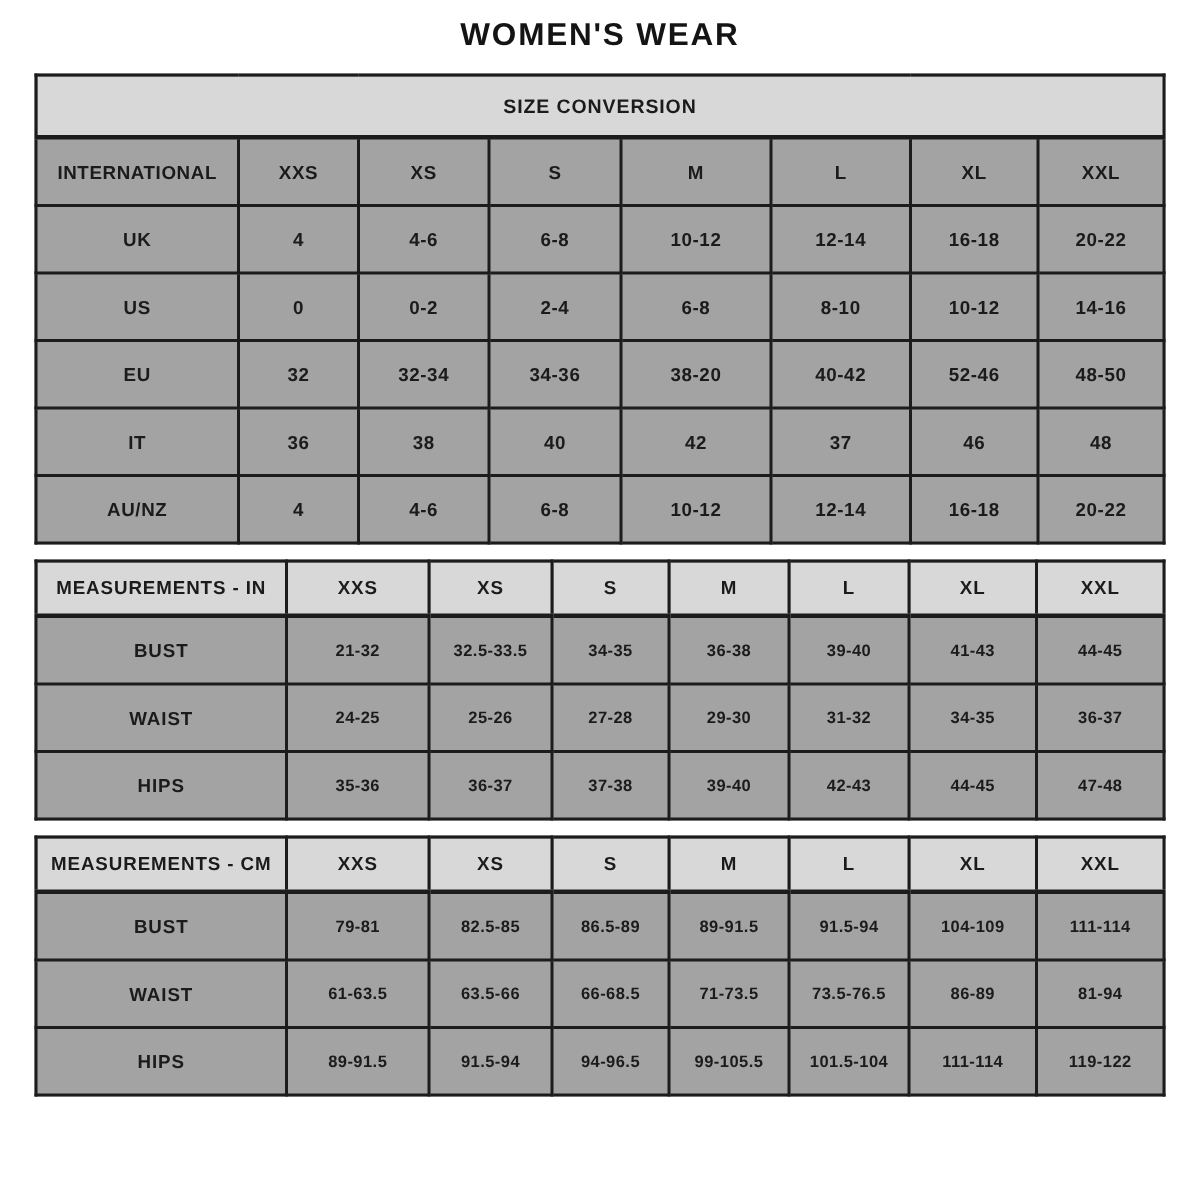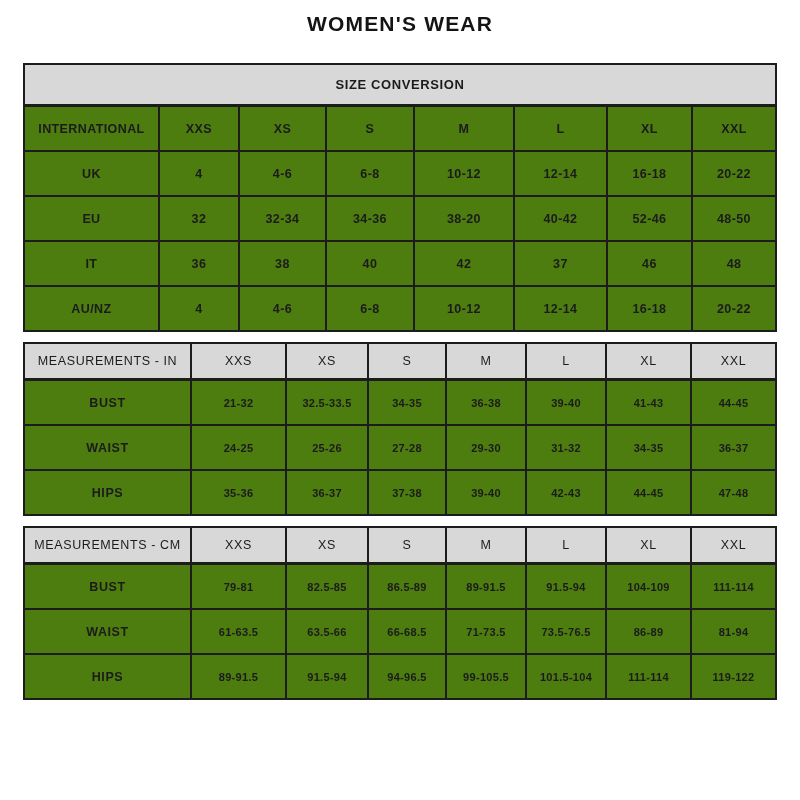--- a/index.html
+++ b/index.html
@@ -1,25 +1,25 @@
 <!DOCTYPE html>
 <html><head>
 <meta charset="utf-8">
 <style>
   html,body{margin:0;padding:0;background:#ffffff;}
   body{width:800px;height:800px;font-family:"Liberation Sans",sans-serif;color:#1b1b1b;overflow:hidden;}
   .page{padding-top:8px;}
-  .title{text-align:center;font-size:21px;font-weight:bold;letter-spacing:1.2px;margin:4px 0 27px 0;color:#141414;}
-  table{border-collapse:collapse;table-layout:fixed;width:752px;margin:0 auto 10px auto;background:#4d7c0f;}
+  .title{text-align:center;font-size:21px;font-weight:bold;letter-spacing:1.2px;margin:4px 0 13px 0;color:#141414;}
+  table{border-collapse:collapse;table-layout:fixed;width:752px;margin:0 auto 10px auto;background:#a3a3a3;}
   td{border:2px solid #1c1c1c;text-align:center;vertical-align:middle;padding:0;overflow:hidden;}
   
   .t1 .main-hdr td{background:#d8d8d8;height:39px;font-weight:bold;font-size:13px;letter-spacing:0.6px;border-bottom-width:3px;}
   .t1 .data td{height:43px;font-size:12.5px;font-weight:600;letter-spacing:0.4px;}
   
-  .tm .hdr td{background:#d8d8d8;height:34px;font-weight:normal;font-size:12.5px;letter-spacing:0.6px;border-bottom-width:3px;}
+  .tm .hdr td{background:#d8d8d8;height:34px;font-weight:bold;font-size:12.5px;letter-spacing:0.6px;border-bottom-width:3px;}
   .tm .data td{height:43px;}
   .tm .data td.lbl{font-size:12.5px;font-weight:600;letter-spacing:0.6px;}
   .tm .data td.val{font-size:11px;font-weight:600;letter-spacing:0.3px;}
 </style>
 </head>
 <body>
 
 <div class="page">
 
   <h1 class="title">WOMEN'S WEAR</h1>
@@ -51,20 +51,30 @@
     </tr>
     <tr class="data">
       <td>UK</td>
       <td>4</td>
       <td>4-6</td>
       <td>6-8</td>
       <td>10-12</td>
       <td>12-14</td>
       <td>16-18</td>
       <td>20-22</td>
+    </tr>
+    <tr class="data">
+      <td>US</td>
+      <td>0</td>
+      <td>0-2</td>
+      <td>2-4</td>
+      <td>6-8</td>
+      <td>8-10</td>
+      <td>10-12</td>
+      <td>14-16</td>
     </tr>
     <tr class="data">
       <td>EU</td>
       <td>32</td>
       <td>32-34</td>
       <td>34-36</td>
       <td>38-20</td>
       <td>40-42</td>
       <td>52-46</td>
       <td>48-50</td>

